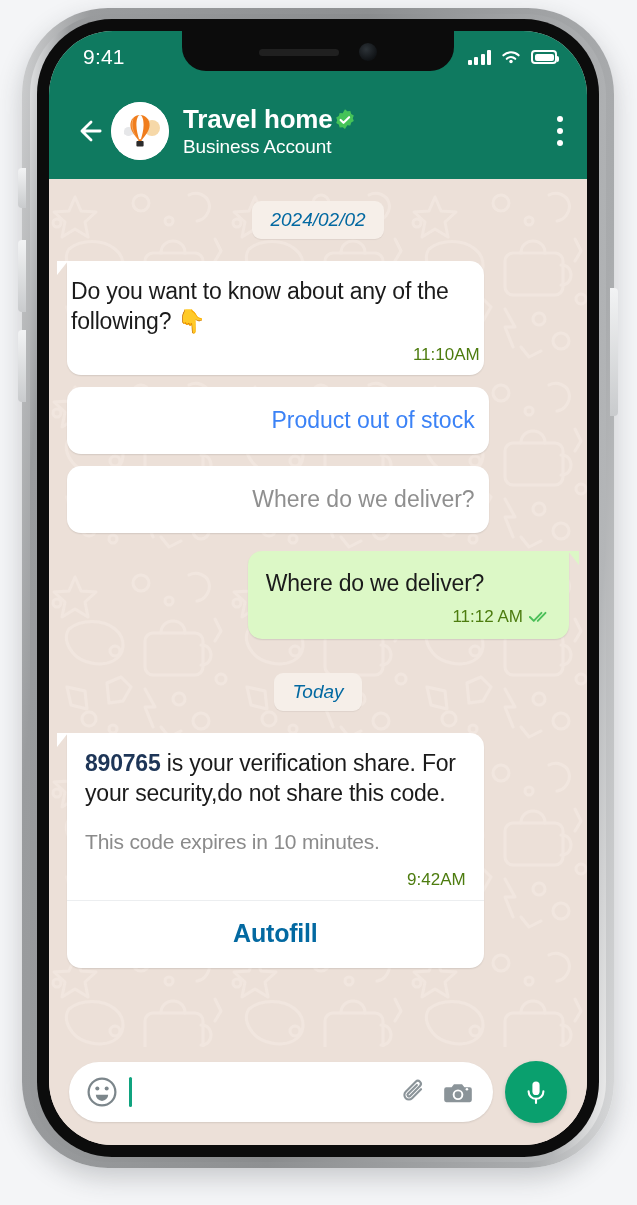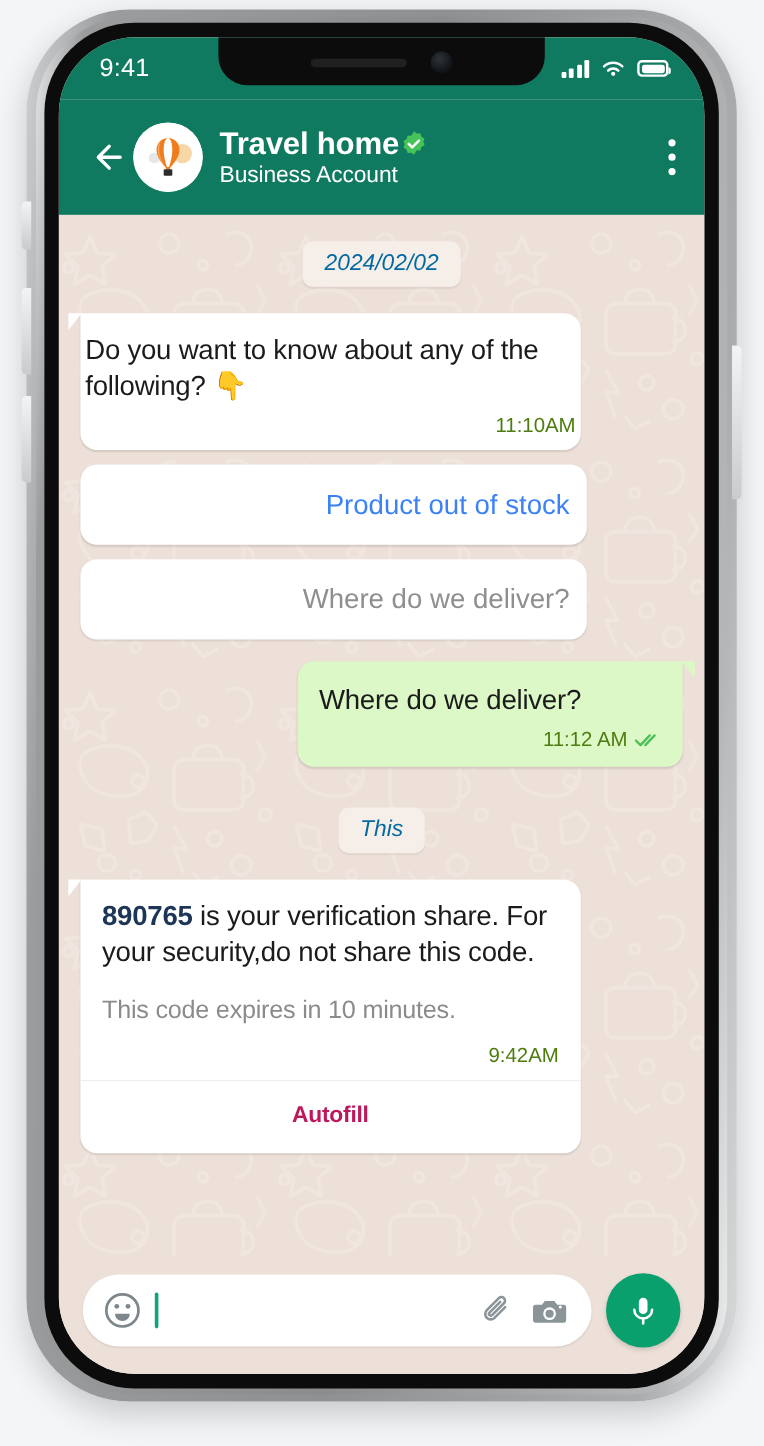--- a/index.html
+++ b/index.html
@@ -150,21 +150,21 @@
     box-shadow: 0 1px 1.5px rgba(0,0,0,.10);
     text-align: right; padding: 20px 14px; font-size: 23px;
   }
   .opt-bubble.link { color: #3b82f6; }
   .opt-bubble.muted { color: #8f8f8f; }
   .row.opt { margin-bottom: 12px; }
   .row.opt .w { width: 84%; }
 
   .divider { height: 1px; background: #eceef0; margin: 0; }
   .autofill {
-    text-align: center; color: #be185d; font-size: 19px; font-weight: 700;
+    text-align: center; color: #0369a1; font-size: 25px; font-weight: 700;
     padding: 18px 0 20px; letter-spacing: -.2px;
   }
 
   
   .inputbar {
     position: absolute; left: 0; right: 0; bottom: 0; height: 98px;
     background: #ece0d8; display: flex; align-items: center;
     padding: 0 20px 8px; gap: 12px; z-index: 5;
   }
   .inputpill {
@@ -329,21 +329,21 @@
                 <svg class="ticks" viewBox="0 0 24 14">
                   <path d="M1 7.6l4.2 4.2L13.6 3" stroke="#4bbf58" stroke-width="2.1" fill="none" stroke-linecap="round" stroke-linejoin="round"></path>
                   <path d="M9.6 11.8L18 3" stroke="#4bbf58" stroke-width="2.1" fill="none" stroke-linecap="round" stroke-linejoin="round"></path>
                 </svg>
               </div>
             </div>
           </div>
         </div>
 
         <div class="daypill-wrap">
-          <div class="daypill">This</div>
+          <div class="daypill">Today</div>
         </div>
 
         <div class="row in">
           <div class="bubble in" style="max-width:83%">
             <div class="bubble-pad" style="padding:16px 18px 10px">
               <div class="msg-text"><span class="code-num">890765</span><span> is your verification share. For your security,do not share this code.</span></div>
               <div class="msg-sub">This code expires in 10 minutes.</div>
               <div class="meta" style="margin-top:14px">
                 <span class="meta-time">9:42AM</span>
               </div>

